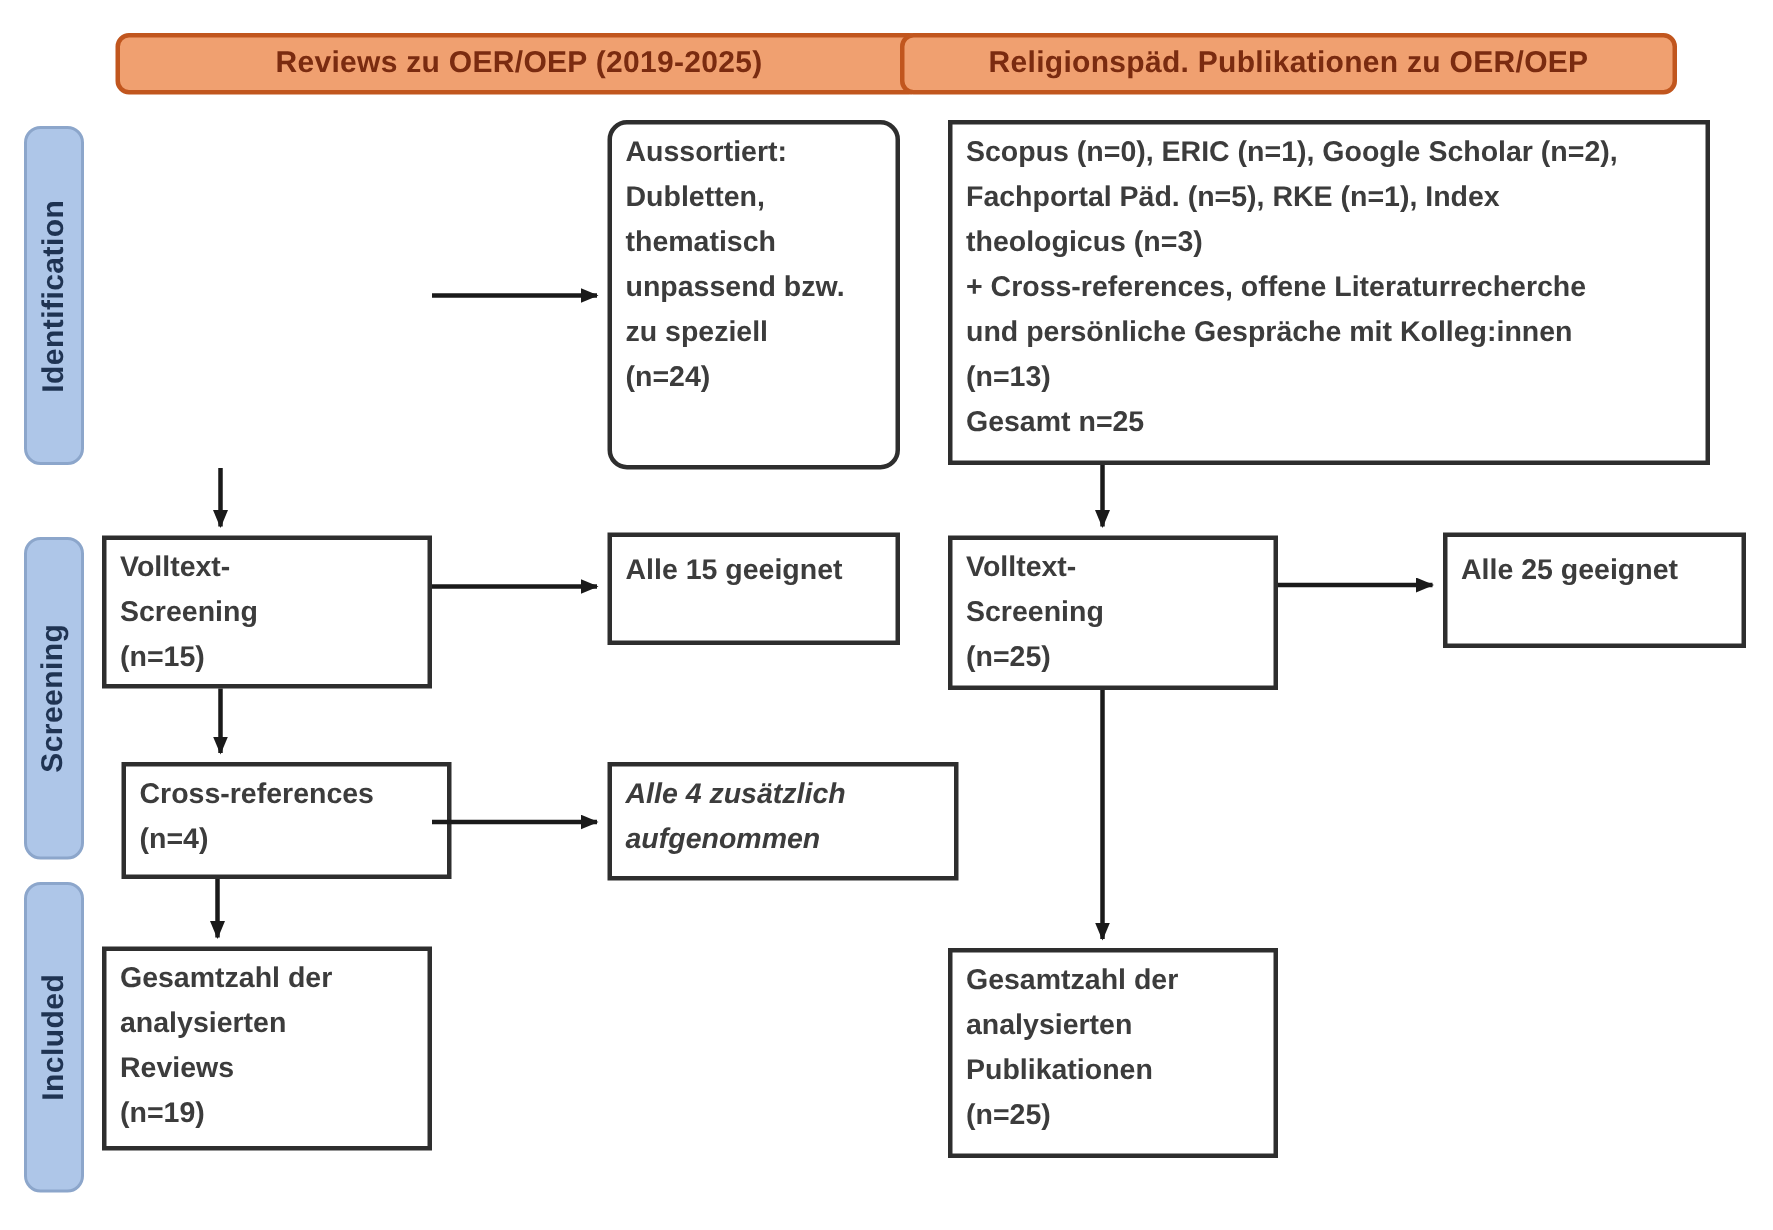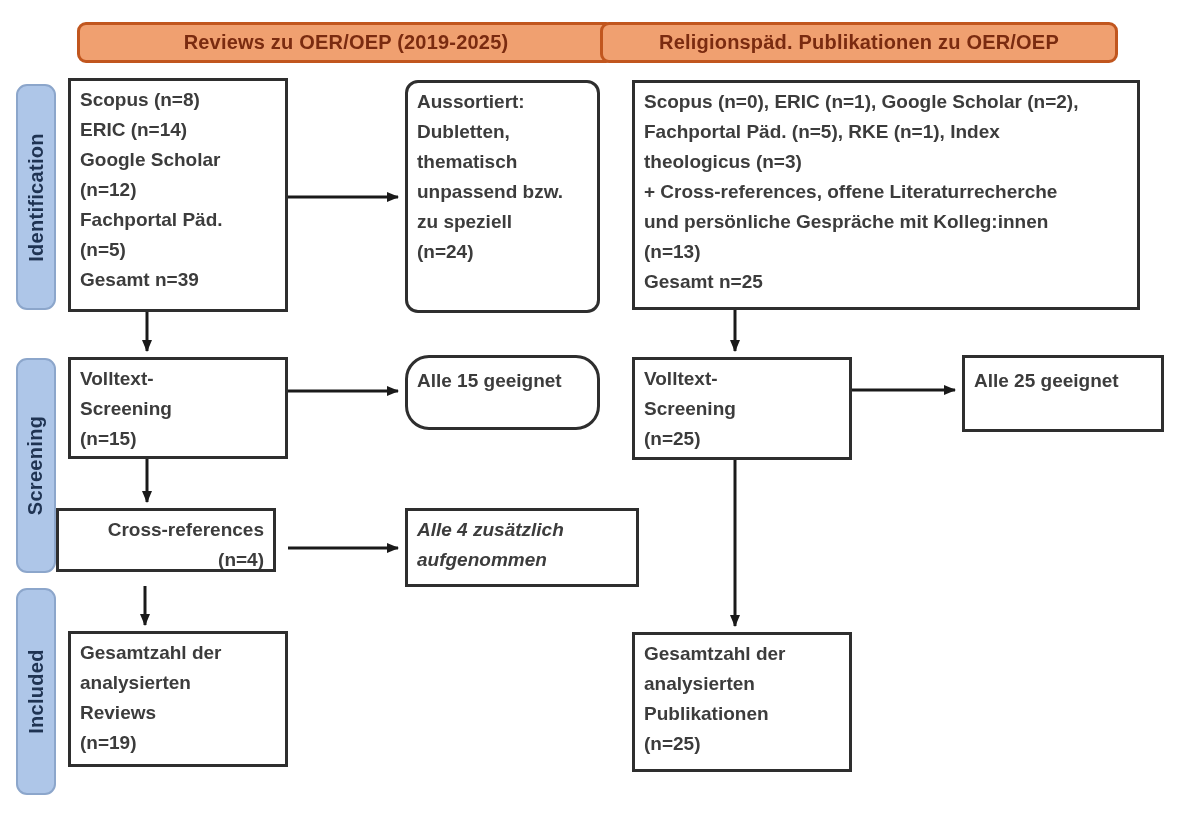--- a/index.html
+++ b/index.html
@@ -39,22 +39,22 @@
   
   .fbox{
     position:absolute;box-sizing:border-box;background:#fff;
     border:3px solid var(--box-border);
     color:var(--box-text);font-size:19px;line-height:30px;font-weight:600;
     padding:4px 9px;white-space:pre-line;overflow:hidden;
   }
   .box-a{left:68px;top:78px;width:220px;height:234px;}
   .box-b{left:405px;top:80px;width:195px;height:233px;border-radius:13px;}
   .box-c{left:68px;top:357px;width:220px;height:102px;}
-  .box-d{left:405px;top:355px;width:195px;height:75px;padding-top:8px;border-radius:24px;}
-  .box-e{left:56px;top:508px;width:220px;height:64px;text-align:right;}
+  .box-d{left:405px;top:355px;width:195px;height:75px;padding-top:8px;}
+  .box-e{left:81px;top:508px;width:220px;height:78px;}
   .box-f{left:405px;top:508px;width:234px;height:79px;font-style:italic;}
   .box-g{left:68px;top:631px;width:220px;height:136px;}
   .box-h{left:632px;top:80px;width:508px;height:230px;}
   .box-i{left:632px;top:357px;width:220px;height:103px;}
   .box-j{left:962px;top:355px;width:202px;height:77px;padding-top:8px;}
   .box-k{left:632px;top:632px;width:220px;height:140px;}
 
   
   svg.arrows{position:absolute;left:0;top:0;pointer-events:none;}
   svg.arrows line{stroke:var(--arrow);stroke-width:3;}
@@ -71,27 +71,20 @@
   <div class="stage identification">
     <span>Identification</span>
   </div>
   <div class="stage screening">
     <span>Screening</span>
   </div>
   <div class="stage included">
     <span>Included</span>
   </div>
 
-  <div class="fbox box-a">Scopus (n=8)
-ERIC (n=14)
-Google Scholar
-(n=12)
-Fachportal Päd.
-(n=5)
-Gesamt n=39</div>
   <div class="fbox box-b">Aussortiert:
 Dubletten,
 thematisch
 unpassend bzw.
 zu speziell
 (n=24)</div>
   <div class="fbox box-c">Volltext-
 Screening
 (n=15)</div>
   <div class="fbox box-d">Alle 15 geeignet</div>

